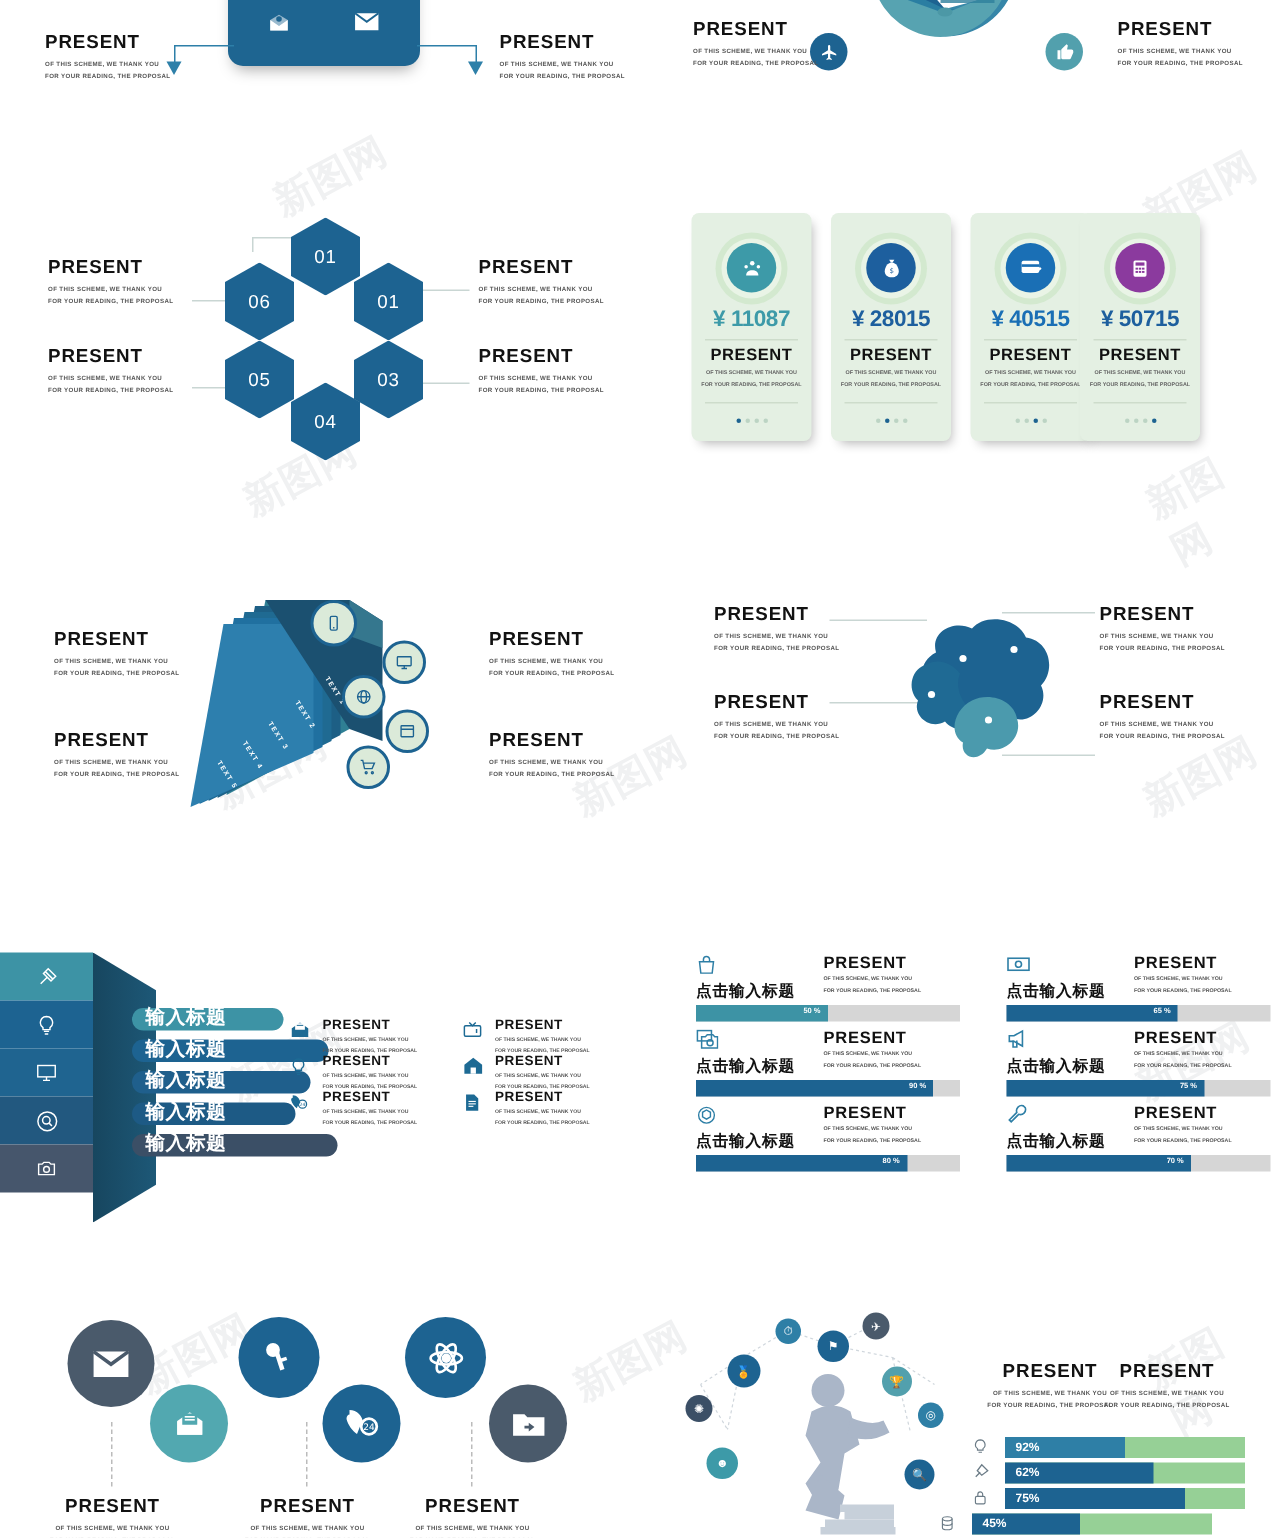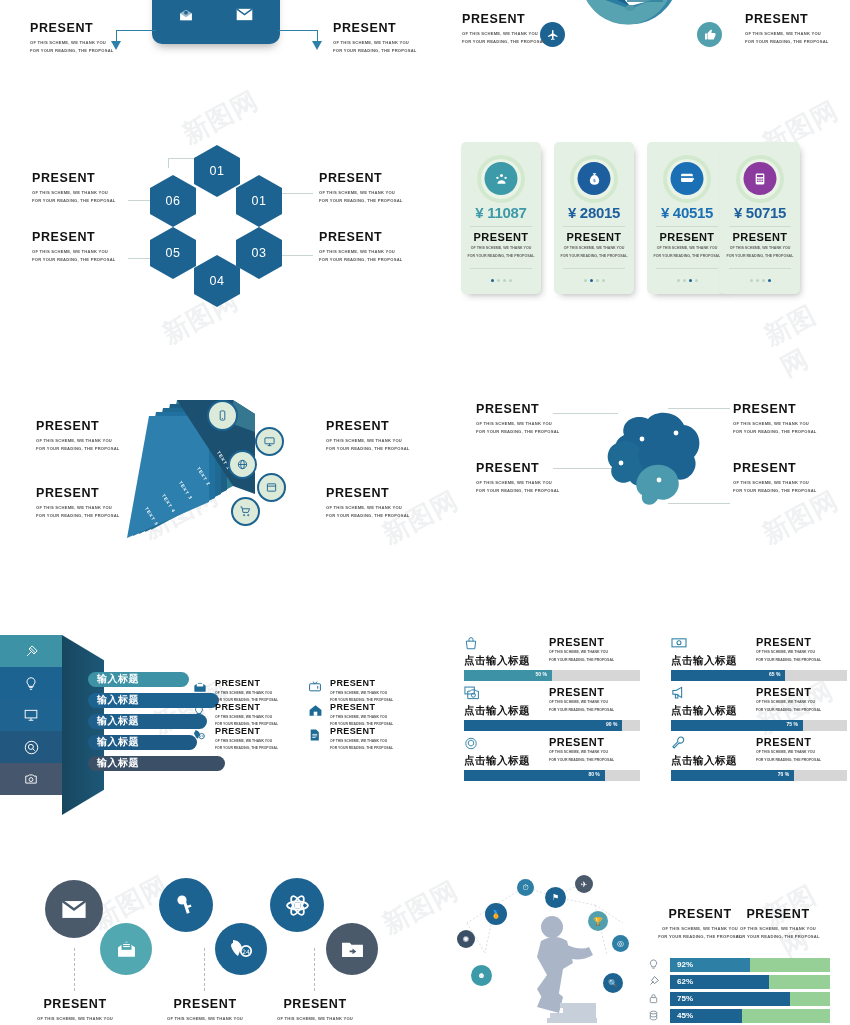--- a/index.html
+++ b/index.html
@@ -72,22 +72,22 @@
   
   .brain{position:absolute;left:590px;top:405px;width:120px;height:110px;}
 
   
   .vbar{position:absolute;left:0;top:635px;width:62px;height:160px;}
   .vcell{position:absolute;left:0;width:62px;height:32px;display:flex;
          align-items:center;justify-content:center;color:#fff;}
   .shear{position:absolute;left:62px;top:635px;width:42px;height:180px;
          background:linear-gradient(90deg,#17465f,#1d5877);
          clip-path:polygon(0 0,100% 14%,100% 86%,0 100%);}
-  .pill{position:absolute;height:15px;border-radius:8px;display:flex;align-items:flex-start;
-        color:#fff;font-size:10px;font-weight:bold;padding-left:9px;letter-spacing:.5px;}
+  .pill{position:absolute;height:15px;border-radius:8px;display:flex;align-items:flex-end;
+        color:#fff;font-size:13px;font-weight:bold;padding-left:9px;letter-spacing:.5px;}
   .mini{position:absolute;}
   .mini .mt{font-size:9px;font-weight:bold;color:#121212;letter-spacing:.4px;}
   .mini .ms{font-size:3.4px;color:#555;line-height:2.2;font-weight:bold;margin-top:2px;}
   .mico{position:absolute;color:#1d6a94;font-size:14px;}
 
   
   .pg{position:absolute;}
   .pg .picon{position:absolute;left:0;top:-4px;color:#2e7fa6;font-size:14px;}
   .pg .pzh{position:absolute;left:0;top:14px;font-size:10.5px;font-weight:bold;color:#111;
            letter-spacing:.5px;font-family:"DejaVu Sans",sans-serif;}
@@ -892,21 +892,21 @@
         <span class="ric">
           <svg width="11" height="13" viewBox="0 0 24 24" fill="none" stroke="#6b7b86" stroke-width="1.7">
             <rect x="5" y="10" width="14" height="11" rx="2"></rect>
             <path d="M8.5 10V7a3.5 3.5 0 0 1 7 0v3"></path>
           </svg>
         </span>
     <div class="bg"></div>
     <div class="fg" style="width:120px;background:#1d6391"></div>
     <span class="lb">75%</span>
       </div>
-      <div class="rowbar" style="left: 670px; top: 1009px; width: 136px;">
+      <div class="rowbar" style="left: 648px; top: 1009px; width: 136px;">
         <span class="ric">
           <svg width="11" height="13" viewBox="0 0 24 24" fill="none" stroke="#6b7b86" stroke-width="1.7">
             <ellipse cx="12" cy="5.5" rx="7" ry="3"></ellipse>
             <path d="M5 5.5v13c0 1.7 3.1 3 7 3s7-1.3 7-3v-13"></path>
             <path d="M5 12c0 1.7 3.1 3 7 3s7-1.3 7-3"></path>
           </svg>
         </span>
     <div class="bg"></div>
     <div class="fg" style="width:72px;background:#1d6391"></div>
     <span class="lb">45%</span>

